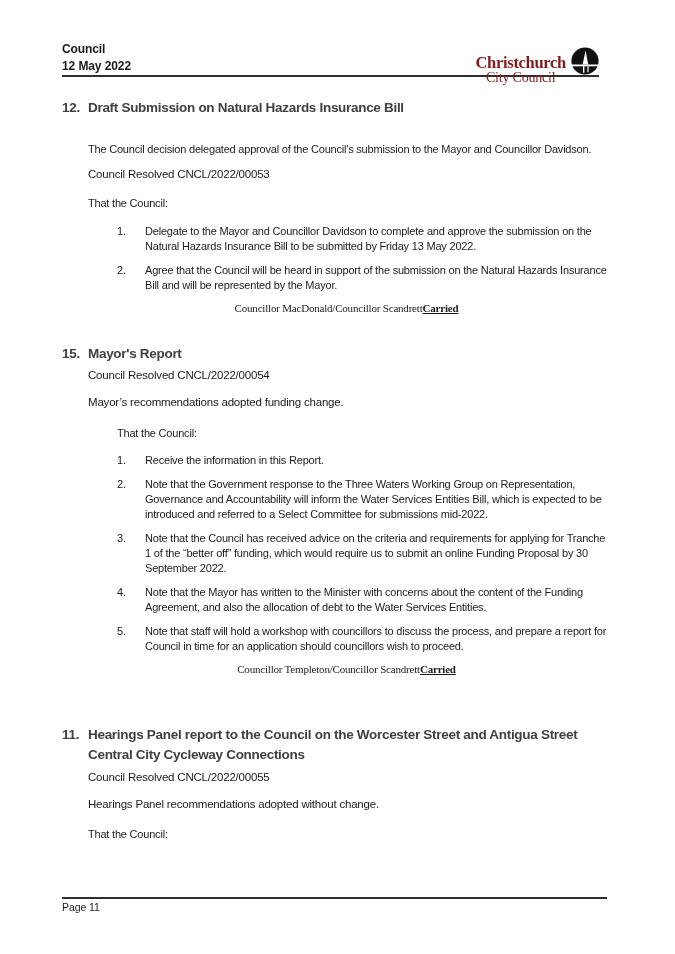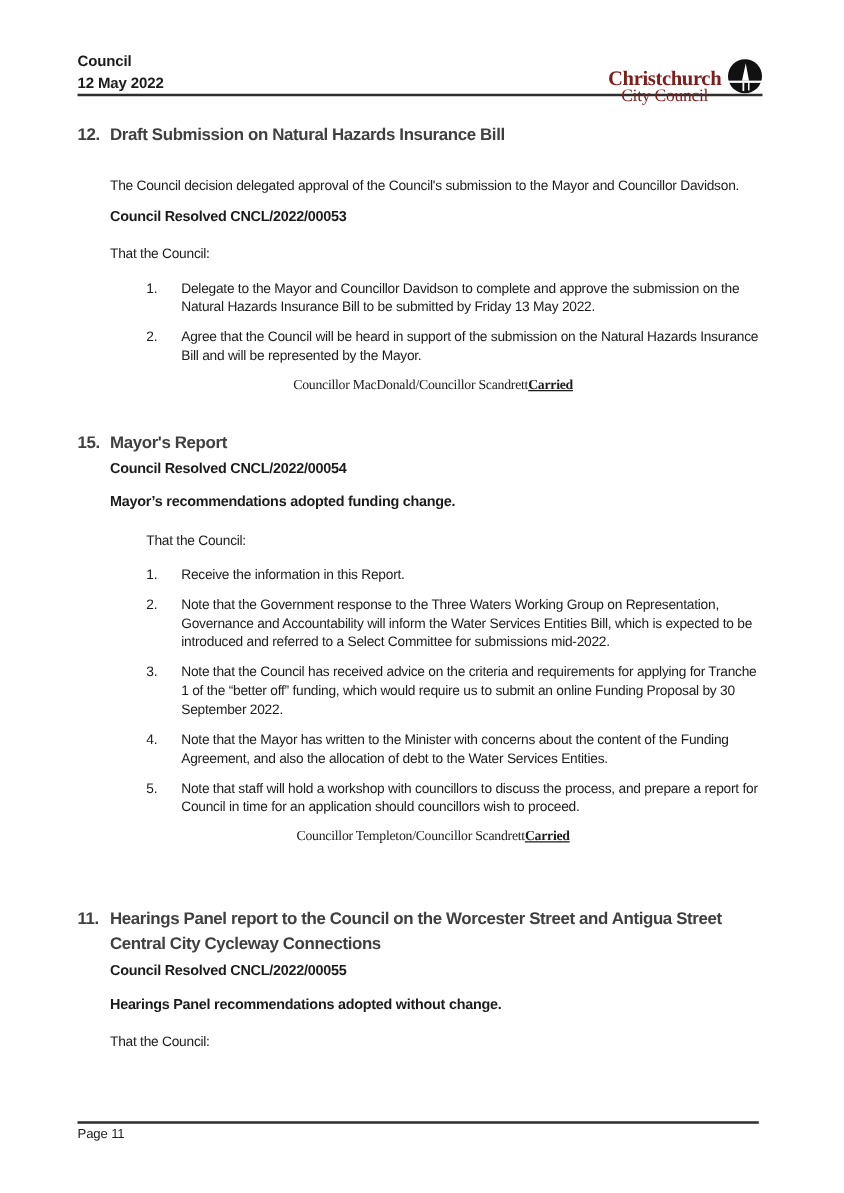--- a/index.html
+++ b/index.html
@@ -11,21 +11,21 @@
     background: #ffffff;
     font-family: "Liberation Sans", sans-serif;
     color: #1b1b1b;
     overflow: hidden;
   }
 
   
   .header {
     position: absolute;
     left: 62px;
-    right: 65px;
+    right: 76px;
     top: 41px;
     padding-bottom: 20px;
     border-bottom: 2px solid #2e2e2e;
     height: 36px;
   }
   .header-meta { font-size: 12px; font-weight: bold; line-height: 17px; letter-spacing: -0.1px; }
   .logo {
     position: absolute;
     right: 0;
     top: -4px;
@@ -65,21 +65,21 @@
   .para {
     margin-left: 26px;
     font-size: 11px;
     line-height: 15px;
     letter-spacing: -0.2px;
     width: 520px;
   }
   .bold-line {
     margin-left: 26px;
     font-size: 11.5px;
-    font-weight: bold;
+    font-weight: normal;
     line-height: 15px;
     letter-spacing: -0.2px;
   }
   .preamble { margin-left: 26px; font-size: 11px; line-height: 15px; letter-spacing: -0.2px; }
   .preamble.deep { margin-left: 55px; }
 
   .oli { display: flex; margin-left: 55px; font-size: 11px; line-height: 15px; letter-spacing: -0.2px; }
   .oli-num { flex: 0 0 28px; }
   .oli-text { width: 478px; }
 

